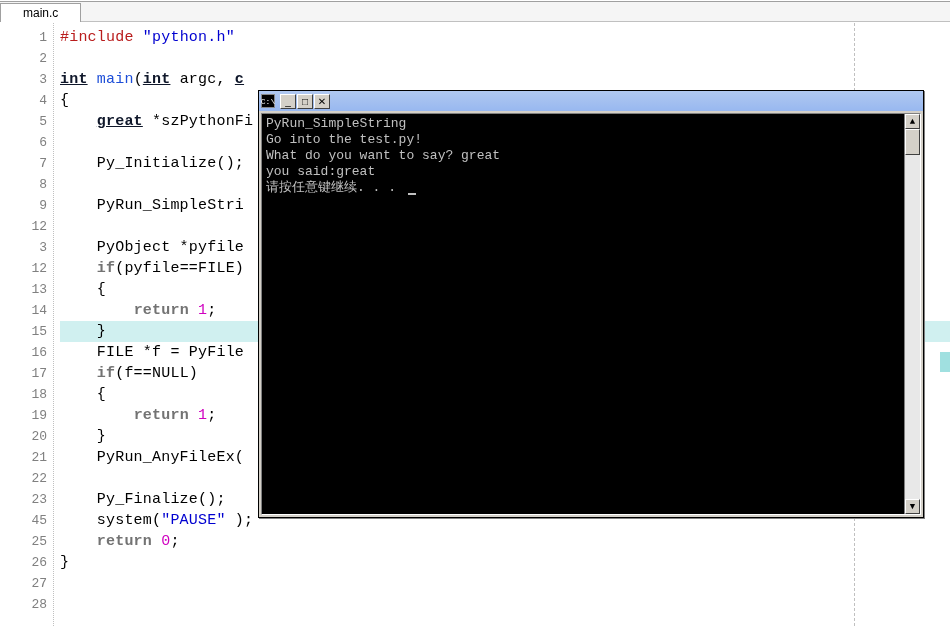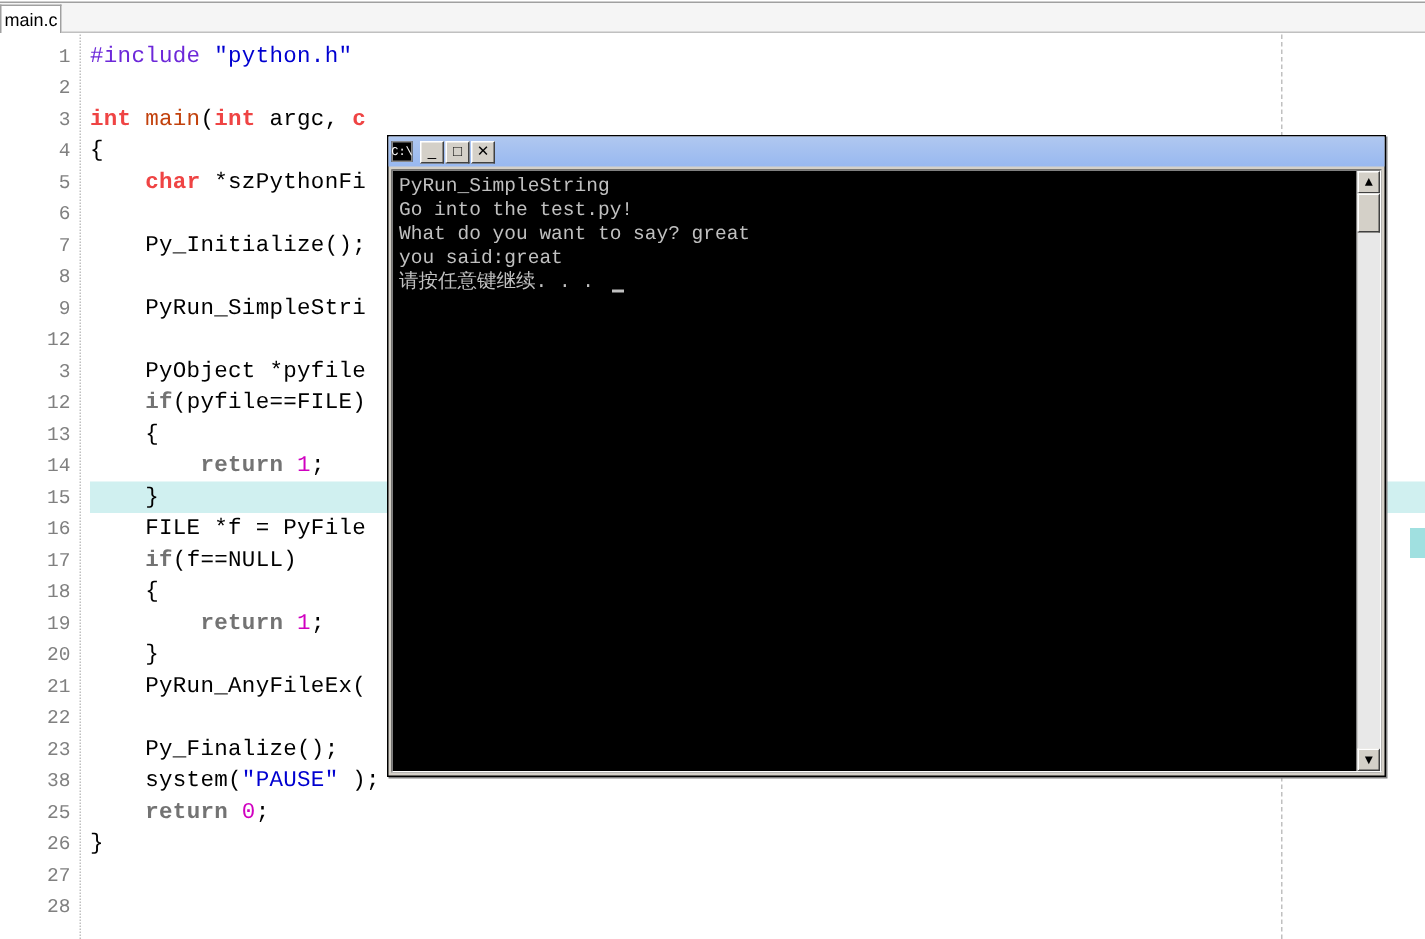--- a/index.html
+++ b/index.html
@@ -21,21 +21,21 @@
     height: 20px;
     background: #f5f5f5;
     display: flex;
     align-items: flex-end;
     border-bottom: 1px solid #c0c0c0;
   }
   .tab {
     background: #ffffff;
     border: 1px solid #a0a0a0;
     border-bottom: none;
-    padding: 2px 2px;
+    padding: 2px 22px;
     font-size: 12px;
     font-family: "Segoe UI", Tahoma, sans-serif;
     position: relative;
     top: 1px;
   }
   .editor-wrap {
     display: flex;
     height: calc(100% - 22px);
     border-top: 1px solid #fff;
   }
@@ -61,23 +61,23 @@
   }
   .code-line {
     height: 21px;
     line-height: 21px;
     white-space: pre;
     font-family: "Consolas","Courier New",monospace;
     font-size: 15px;
     letter-spacing: 0.2px;
   }
   .hl { background: #d0f0f0; display:block; width:100%; }
-  .k-pre { color: #6d28d9; }
-  .k-blue { color: #ef4444; font-weight: bold; }
-  .k-teal { color: #c2410c; }
+  .k-pre { color: #b91c1c; }
+  .k-blue { color: #0f172a; font-weight: bold; text-decoration: underline; }
+  .k-teal { color: #1d4ed8; }
   .k-black { color: #000000; }
   .k-str { color: #0000d0; }
   .k-purp { color: #737373; font-weight: bold; }
   .k-mag  { color: #d000c0; }
 
   .right-line {
     position: absolute;
     left: 800px;
     top: 0;
     bottom: 0;
@@ -214,34 +214,34 @@
       <div class="gutter-line">14</div>
       <div class="gutter-line">15</div>
       <div class="gutter-line">16</div>
       <div class="gutter-line">17</div>
       <div class="gutter-line">18</div>
       <div class="gutter-line">19</div>
       <div class="gutter-line">20</div>
       <div class="gutter-line">21</div>
       <div class="gutter-line">22</div>
       <div class="gutter-line">23</div>
-      <div class="gutter-line">38</div>
+      <div class="gutter-line">45</div>
       <div class="gutter-line">25</div>
       <div class="gutter-line">26</div>
       <div class="gutter-line">27</div>
       <div class="gutter-line">28</div>
     </div>
   <div class="code-area">
     <div class="right-line"></div>
 
     <div class="code-line"><span class="k-pre">#include </span><span class="k-str">"python.h"</span></div>
     <div class="code-line"> </div>
     <div class="code-line"><span class="k-blue">int</span><span class="k-teal"> main</span><span class="k-black">(</span><span class="k-blue">int</span><span class="k-black"> argc</span><span class="k-black">, </span><span class="k-blue">c</span></div>
     <div class="code-line"><span class="k-black">{</span></div>
-    <div class="code-line"><span>    </span><span class="k-blue">char</span><span class="k-black"> *szPythonFi</span></div>
+    <div class="code-line"><span>    </span><span class="k-blue">great</span><span class="k-black"> *szPythonFi</span></div>
     <div class="code-line"> </div>
     <div class="code-line"><span class="k-black">    Py_Initialize();</span></div>
     <div class="code-line"> </div>
     <div class="code-line"><span class="k-black">    PyRun_SimpleStri</span></div>
     <div class="code-line"> </div>
     <div class="code-line"><span class="k-black">    PyObject *pyfile</span></div>
     <div class="code-line"><span>    </span><span class="k-purp">if</span><span class="k-black">(pyfile==FILE)</span></div>
     <div class="code-line"><span class="k-black">    {</span></div>
     <div class="code-line"><span>        </span><span class="k-purp">return</span><span> </span><span class="k-mag">1</span><span class="k-black">;</span></div>
     <div class="code-line hl"><span class="k-black">    }</span></div>

